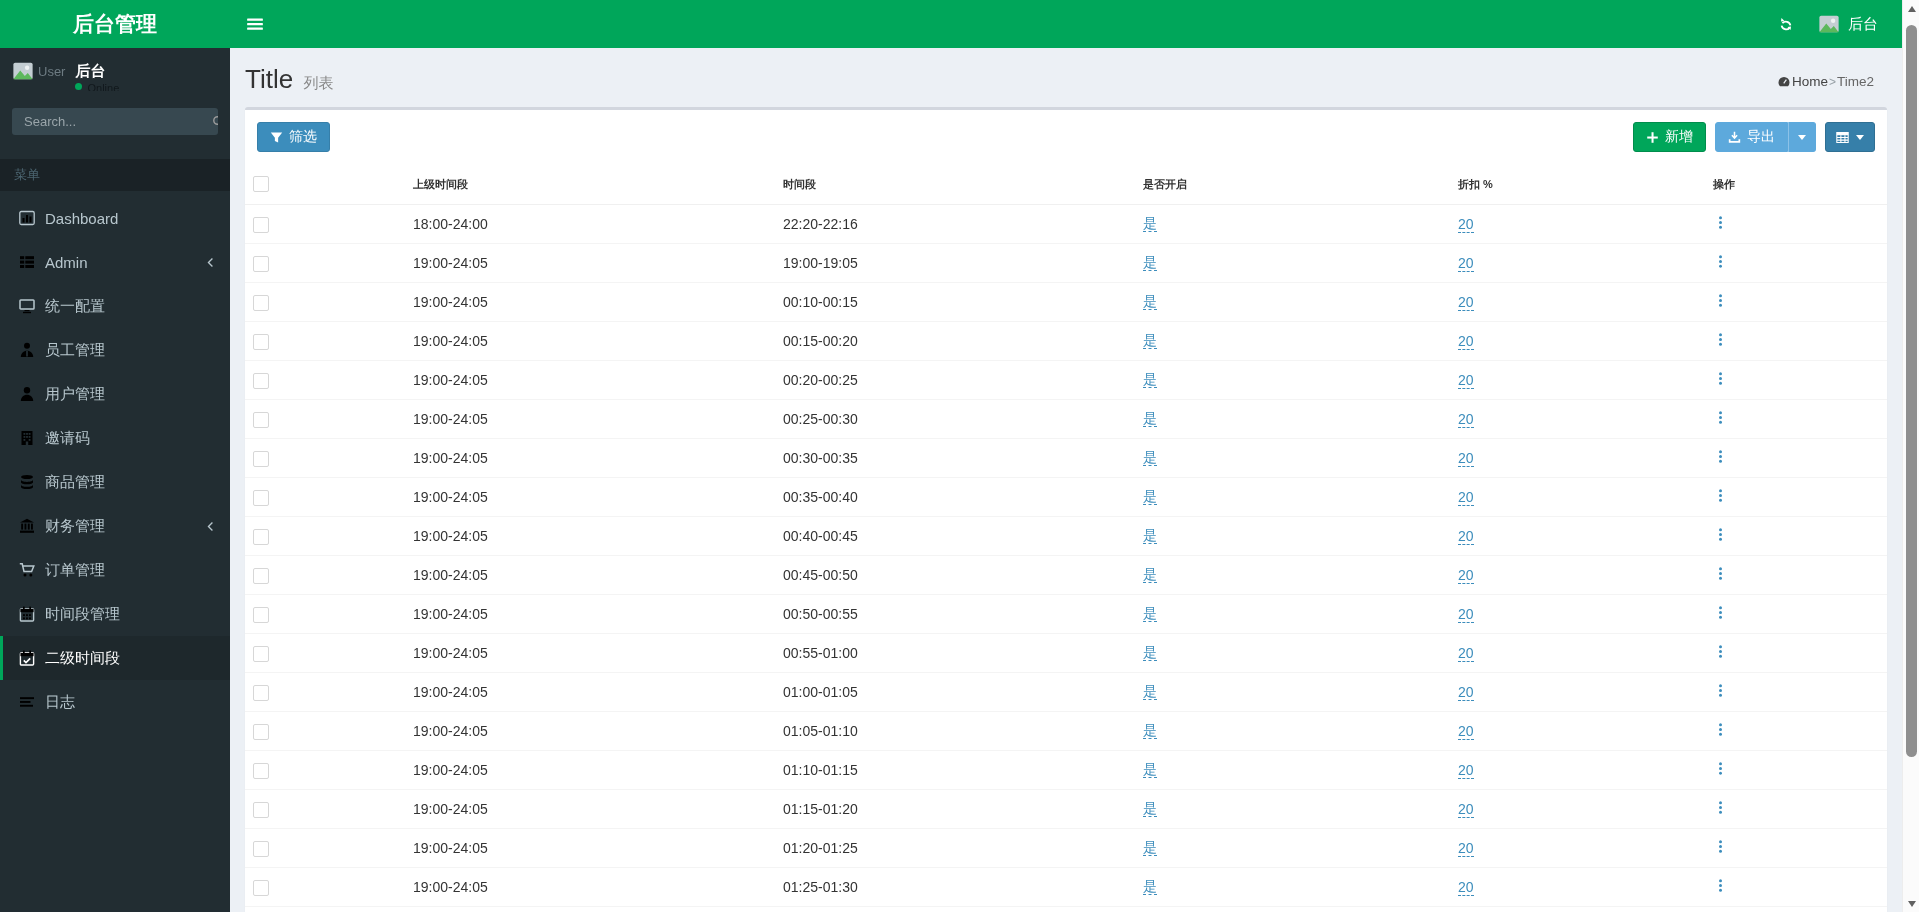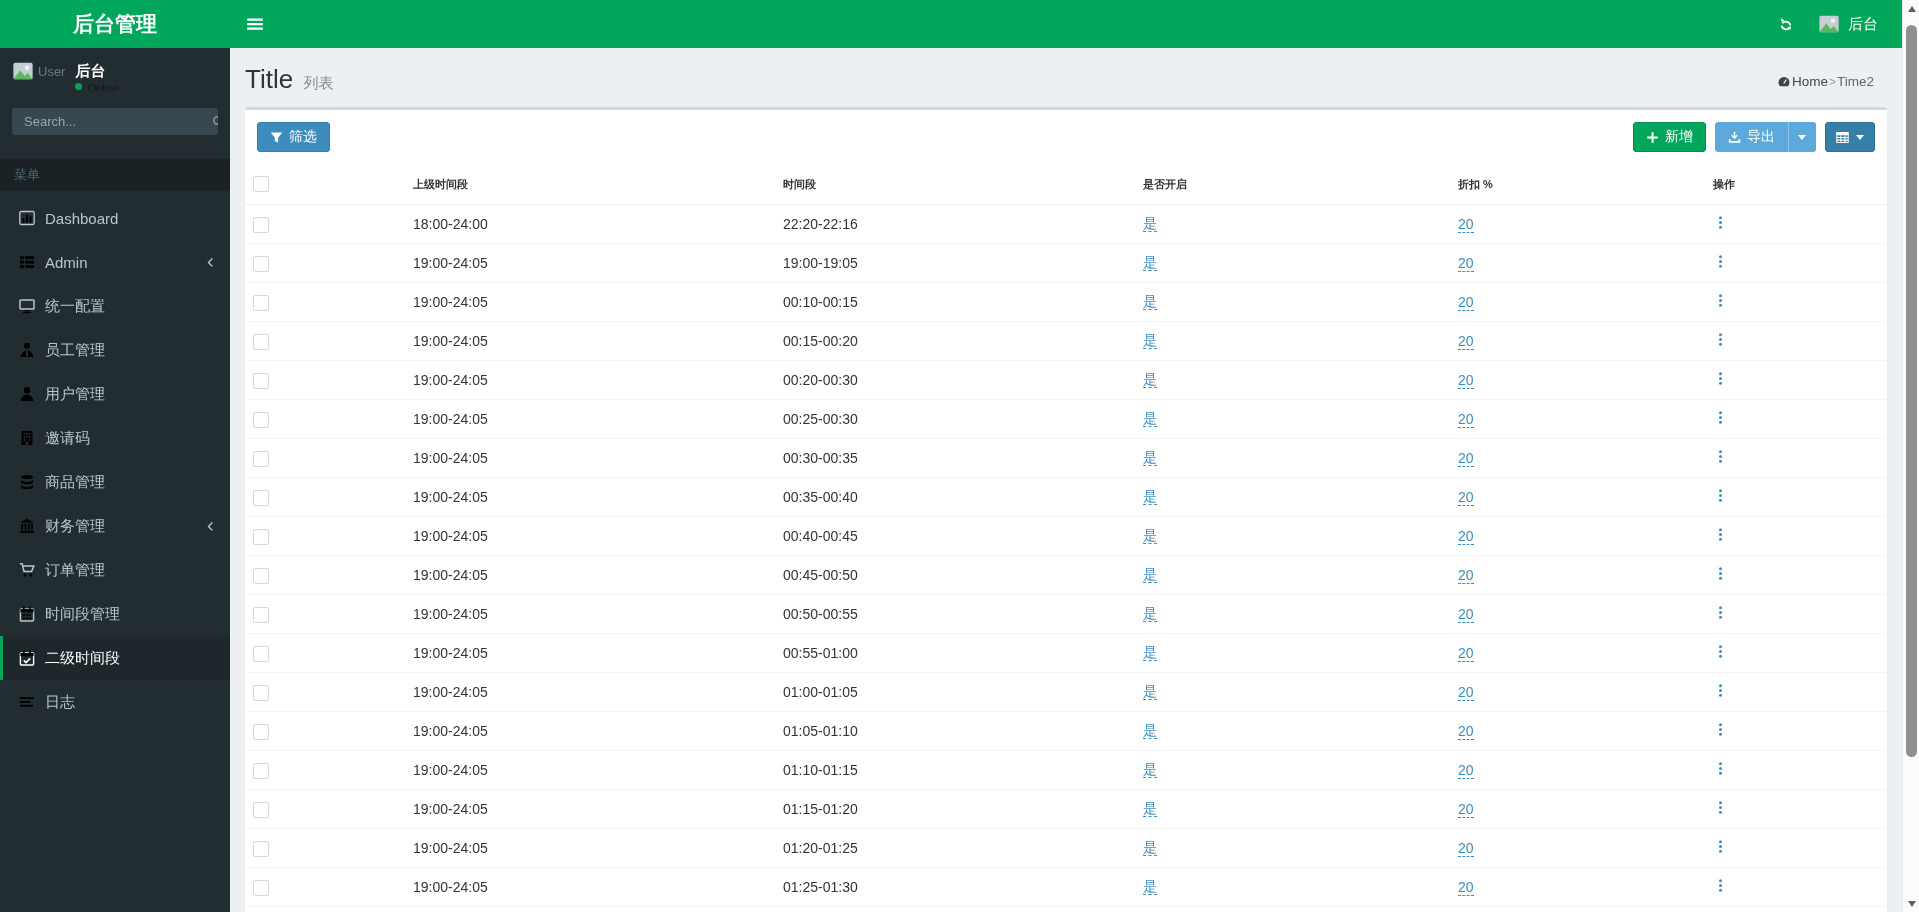--- a/index.html
+++ b/index.html
@@ -453,21 +453,21 @@
     <td><a class="editable">20</a></td>
     <td><a class="action-btn"><span data-icon="ellipsis-v"><svg viewBox="0 0 16 16">
                       <circle cx="8" cy="3" r="1.6"></circle>
                       <circle cx="8" cy="8" r="1.6"></circle>
                       <circle cx="8" cy="13" r="1.6"></circle>
                     </svg></span></a></td>
   </tr>
             <tr>
     <td class="cb-col"><span class="cb"></span></td>
     <td>19:00-24:05</td>
-    <td>00:20-00:30</td>
+    <td>00:20-00:25</td>
     <td><a class="editable">是</a></td>
     <td><a class="editable">20</a></td>
     <td><a class="action-btn"><span data-icon="ellipsis-v"><svg viewBox="0 0 16 16">
                       <circle cx="8" cy="3" r="1.6"></circle>
                       <circle cx="8" cy="8" r="1.6"></circle>
                       <circle cx="8" cy="13" r="1.6"></circle>
                     </svg></span></a></td>
   </tr>
             <tr>
     <td class="cb-col"><span class="cb"></span></td>

